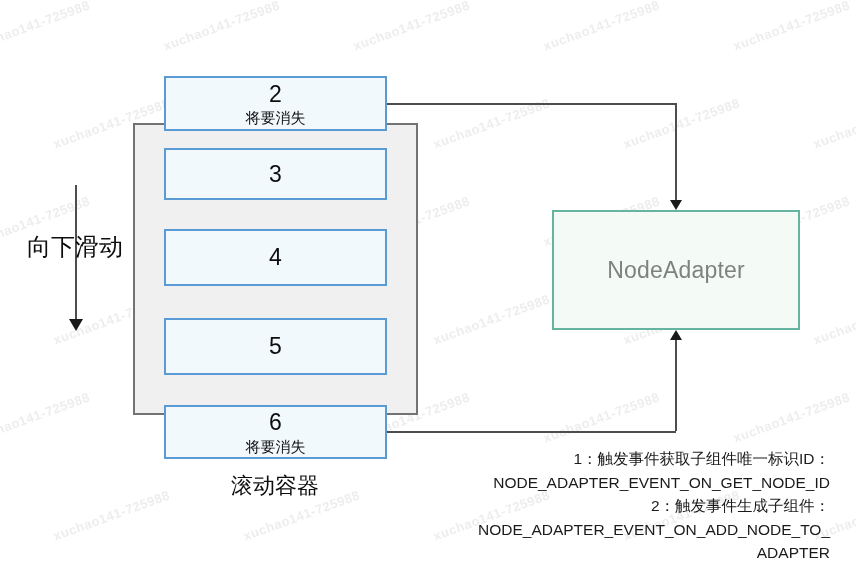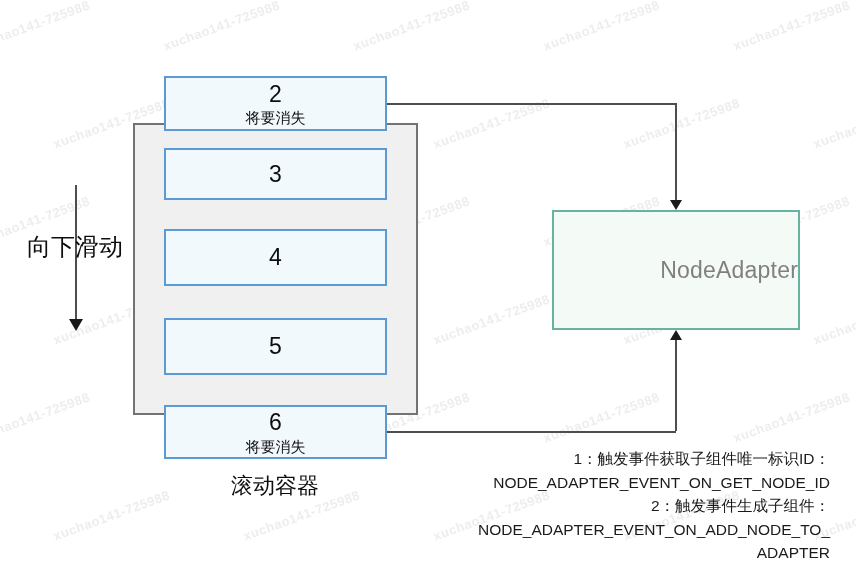--- a/index.html
+++ b/index.html
@@ -64,21 +64,21 @@
     position: absolute;
     left: 552px;
     top: 210px;
     width: 248px;
     height: 120px;
     background: #f4faf5;
     border: 2px solid #66b3a0;
     box-sizing: border-box;
     display: flex;
     align-items: center;
-    justify-content: flex-end;
+    justify-content: center;
   }
   .adapter-label {
     font-size: 23px;
     color: #808080;
     letter-spacing: .2px;
   }
 
   
   .conn {
     position: absolute;

